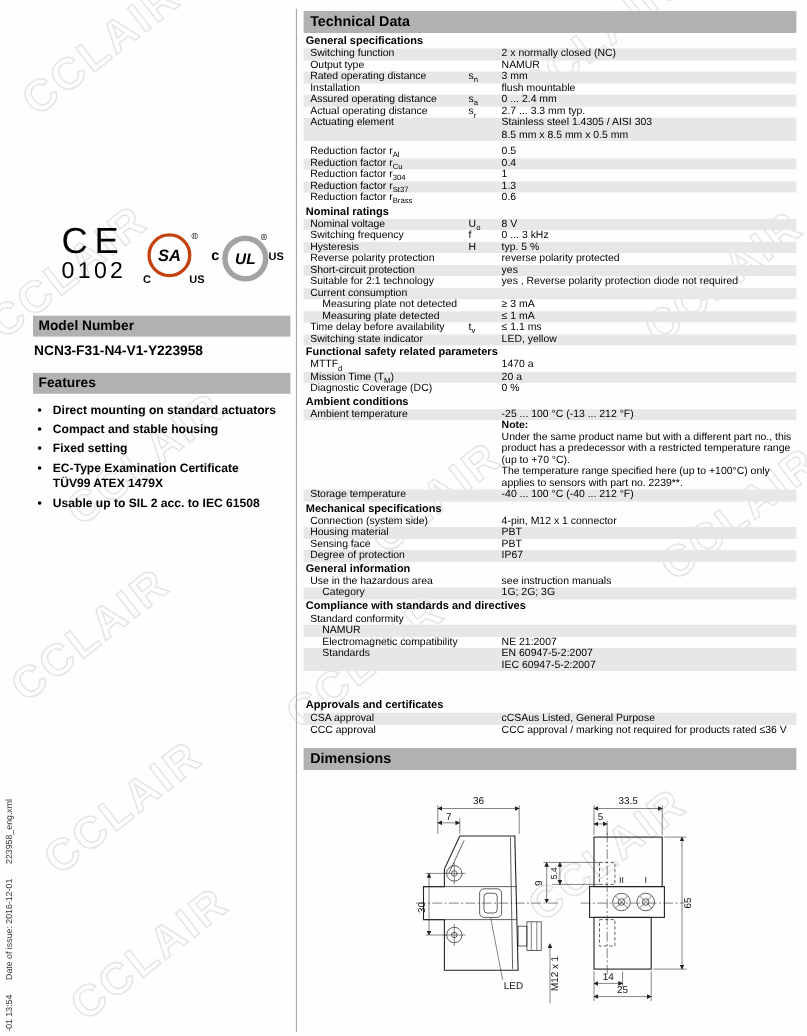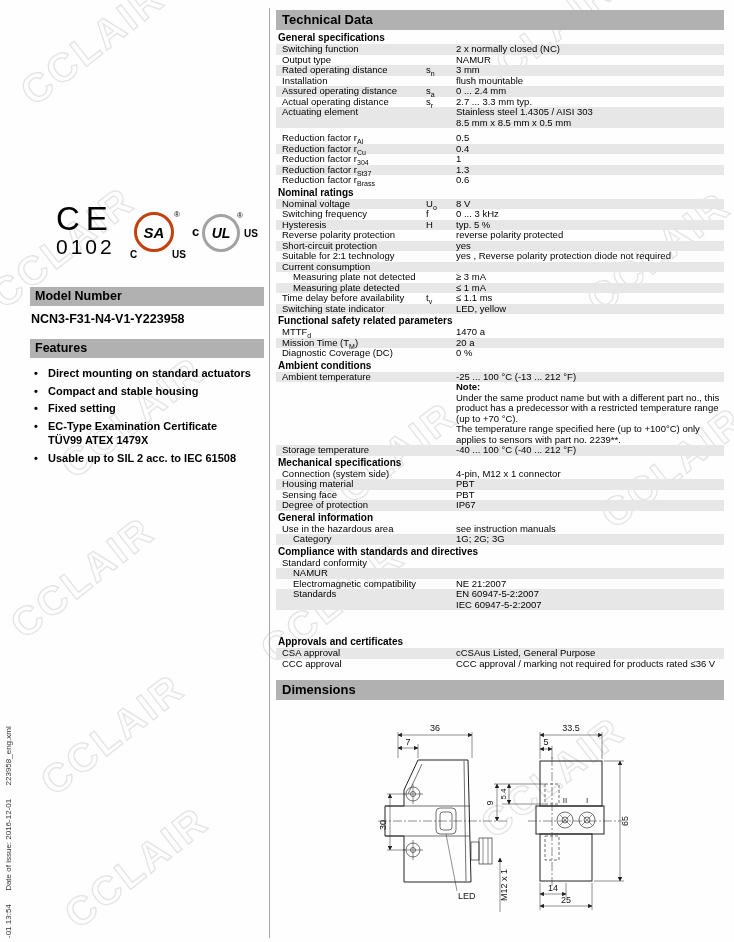--- a/index.html
+++ b/index.html
@@ -31,21 +31,21 @@
   .ce-box{position:absolute;left:56px;top:203px;z-index:2}
   .ce-mark{font-size:33px;line-height:32px;letter-spacing:6px;font-weight:normal}
   .ce-num{font-size:21px;line-height:22px;letter-spacing:3px;margin-top:1px}
   .csa-box{position:absolute;left:134px;top:212px;width:44px;height:44px;z-index:2}
   .csa-circle{width:34px;height:34px;border:3px solid #c2410c;border-radius:50%;display:flex;
       align-items:center;justify-content:center;font-weight:bold;font-size:15px;font-style:italic}
   .csa-reg{position:absolute;right:-2px;top:-2px;font-size:8px}
   .csa-c{position:absolute;left:-4px;bottom:-4px;font-size:10px;font-weight:bold}
   .csa-us{position:absolute;right:-8px;bottom:-4px;font-size:10px;font-weight:bold}
   .ul-box{position:absolute;left:202px;top:214px;width:40px;height:40px;z-index:2}
-  .ul-circle{width:32px;height:32px;border:3px solid #a3a3a3;border-radius:50%;display:flex;
+  .ul-circle{width:32px;height:32px;border:5px solid #a3a3a3;border-radius:50%;display:flex;
       align-items:center;justify-content:center;font-weight:bold;font-size:14px;font-style:italic}
   .ul-reg{position:absolute;right:-1px;top:-3px;font-size:8px}
   .ul-c{position:absolute;left:-10px;top:10px;font-size:13px;font-weight:bold}
   .ul-us{position:absolute;right:-16px;top:14px;font-size:10px;font-weight:bold}
 
   
   .right{position:absolute;left:276px;top:10px;width:448px;z-index:2}
   .main-bar{height:20px;font-size:13px;padding:2px 0 0 6px;margin-bottom:2px}
   .sec-title{font-weight:bold;font-size:10px;line-height:12px;padding-left:2px;margin-top:1px}
   .trow{display:flex;font-size:9.5px;line-height:10.5px}

